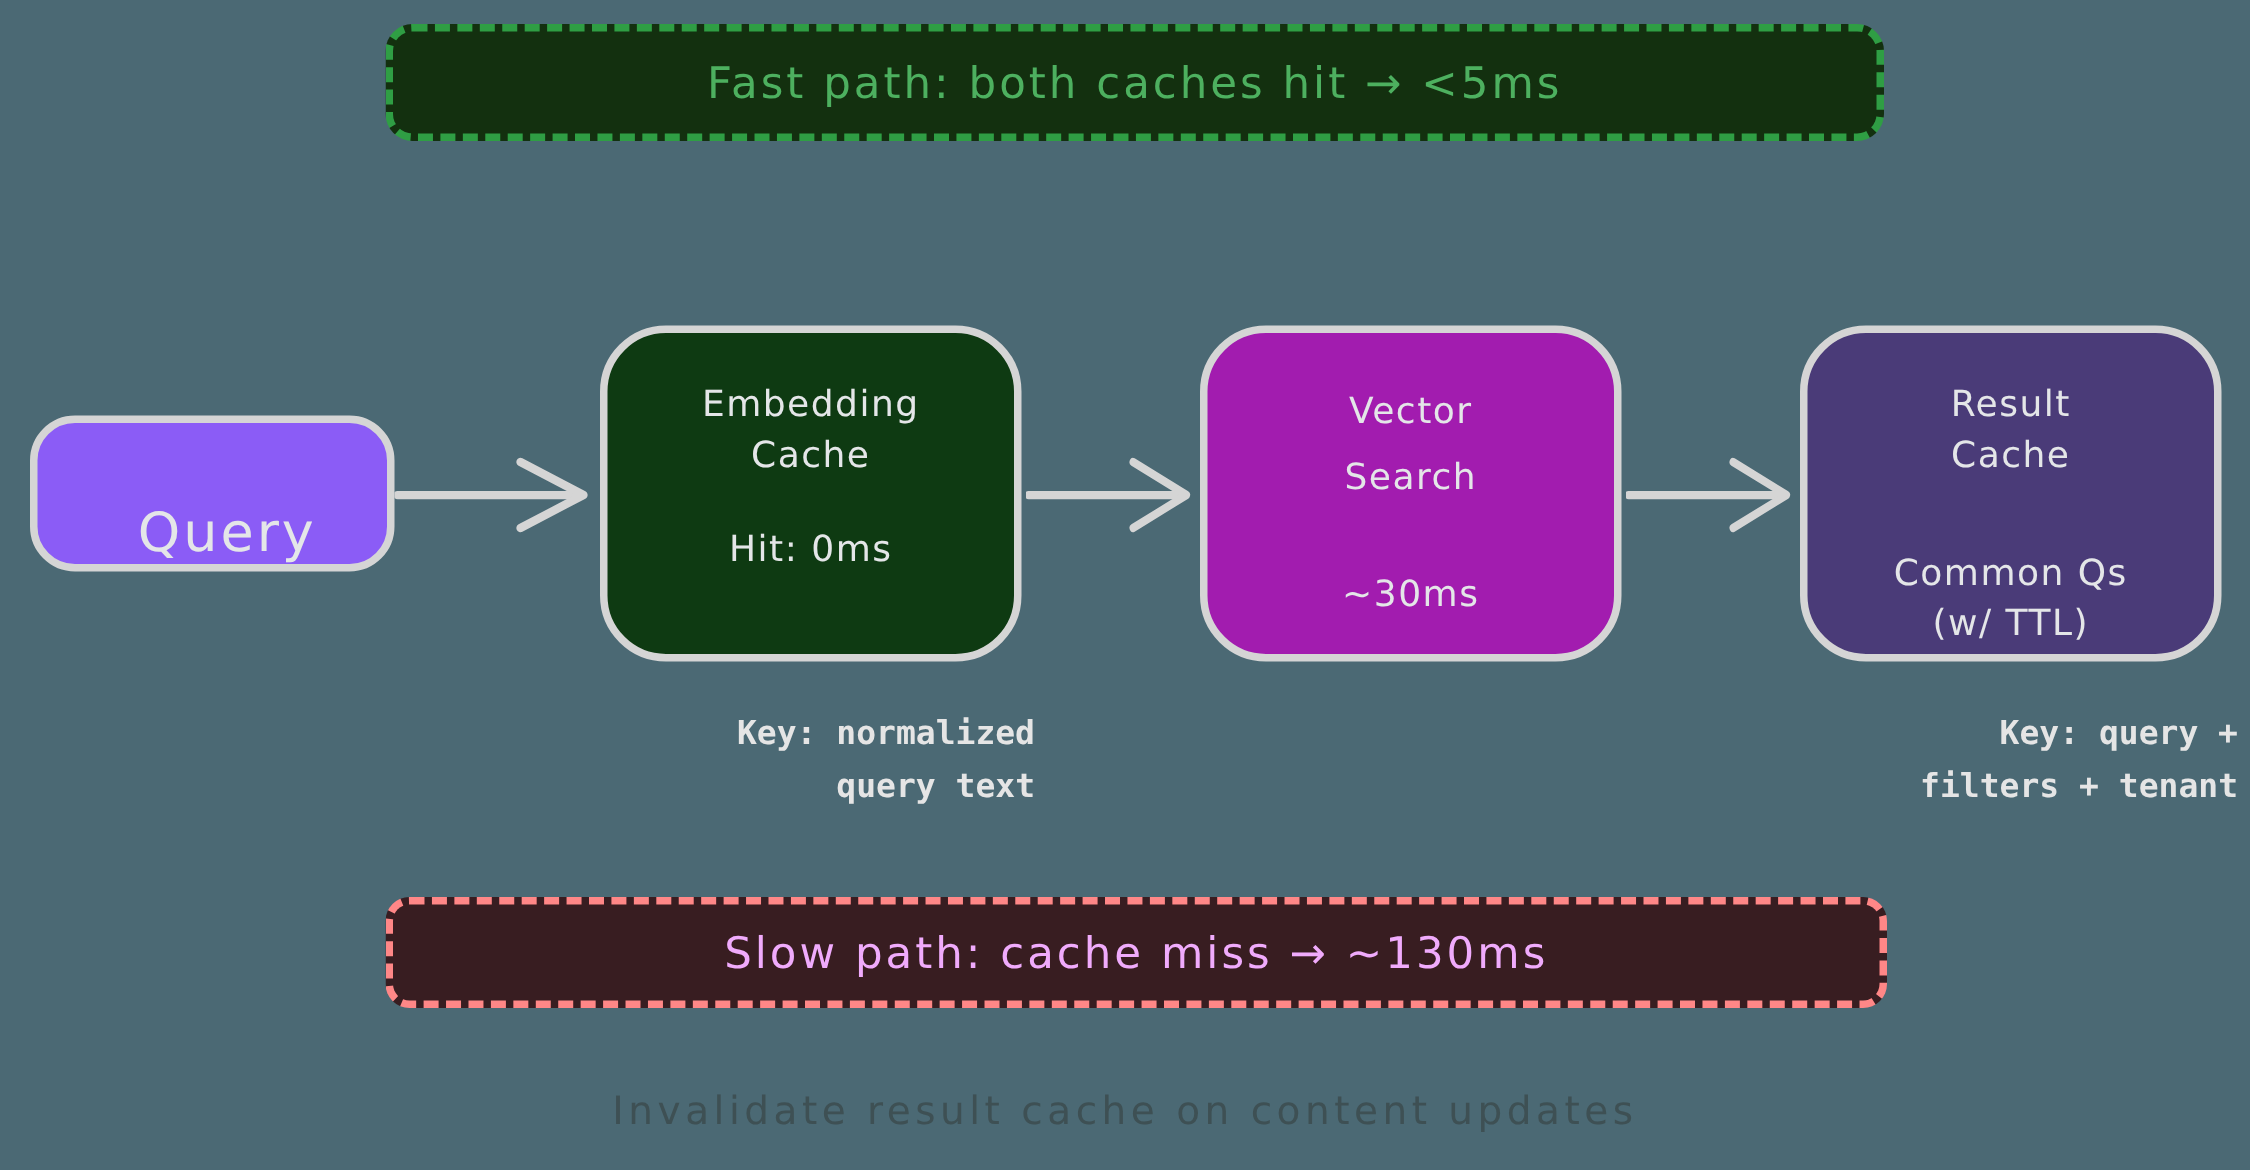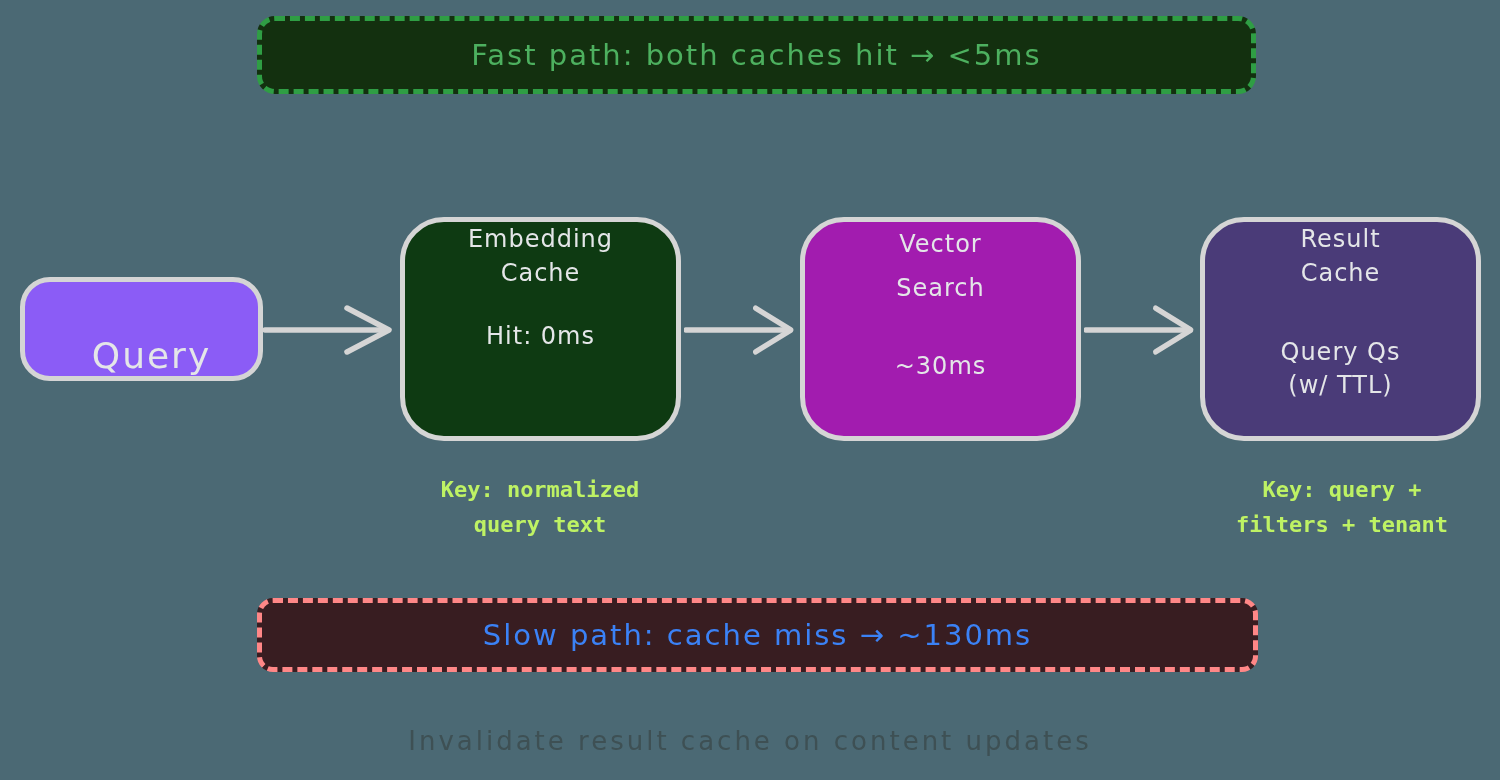--- a/index.html
+++ b/index.html
@@ -30,21 +30,21 @@
   .banner-fast {
     left: 257px; top: 16px; width: 999px; height: 78px;
     background: #13300f;
     border: 5px dashed #2f9e44;
     color: #4db05f;
   }
   .banner-slow {
     left: 257px; top: 598px; width: 1001px; height: 74px;
     background: #381d21;
     border: 5px dashed #ff8787;
-    color: #3b82f6;
+    color: #f0abfc;
     border-radius: 16px;
   }
 
   
   .node {
     position: absolute;
     box-sizing: border-box;
     border: 5px solid #d5d5d5;
     color: #e4e6e8;
   }
@@ -54,20 +54,21 @@
     background: #8b5cf6;
     display: flex; align-items: flex-end; justify-content: center;
     font-size: 36px;
     letter-spacing: 2px;
     padding-left: 20px;
   }
   .node-cache {
     width: 281px; height: 224px;
     border-radius: 44px;
     display: flex; flex-direction: column; align-items: center;
+    padding-top: 30px;
   }
   .node-embedding { left: 400px; top: 217px; background: #0e3a12; }
   .node-vector    { left: 800px; top: 217px; background: #a21caf; }
   .node-result    { left: 1200px; top: 217px; background: #4a3b78; gap: 16px; }
 
   .node-title {
     text-align: center;
     font-size: 24px;
     line-height: 34px;
     letter-spacing: 1px;
@@ -83,26 +84,26 @@
   .node-stats.solo { margin-top: 40px; }
 
   
   .arrow { position: absolute; top: 300px; }
   .arrow svg { display: block; }
 
   
   .key-note {
     position: absolute;
     width: 300px;
-    text-align: center;
+    text-align: right;
     font-family: "DejaVu Sans Mono", monospace;
     font-weight: bold;
     font-size: 22px;
     line-height: 35px;
-    color: #bef264;
+    color: #e5e5e5;
   }
   .key-note-embedding { left: 390px; top: 472px; }
   .key-note-result    { left: 1192px; top: 472px; }
 
   
   .footer-note {
     position: absolute;
     left: 0; top: 726px;
     width: 1500px;
     text-align: center;
@@ -164,21 +165,21 @@
       <polyline points="84,8 126,30 84,52" fill="none" stroke="#d5d5d5" stroke-width="5.5" stroke-linecap="round" stroke-linejoin="round"></polyline>
     </svg>
   </div>
 
   <div class="node node-cache node-result">
     <div class="node-title">
       <div>Result</div>
       <div>Cache</div>
     </div>
     <div class="node-stats">
-      <div>Query Qs</div>
+      <div>Common Qs</div>
       <div>(w/ TTL)</div>
     </div>
   </div>
 
   <div class="key-note key-note-embedding">
     <div>Key: normalized</div>
     <div>query text</div>
   </div>
 
   <div class="key-note key-note-result">

